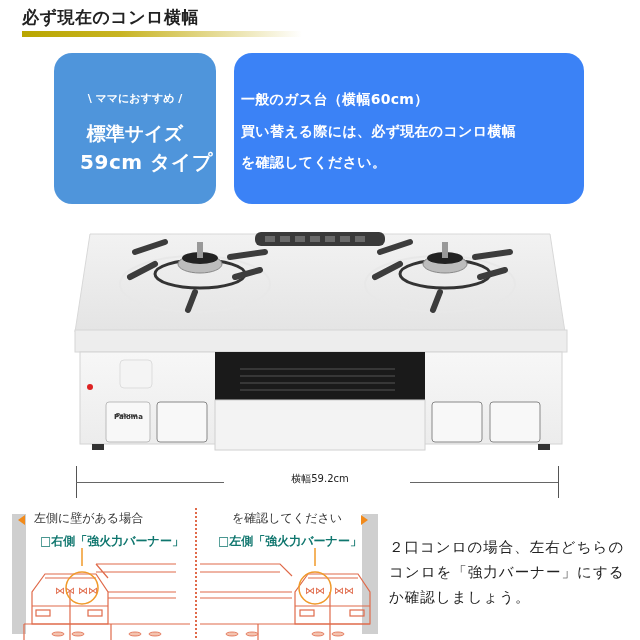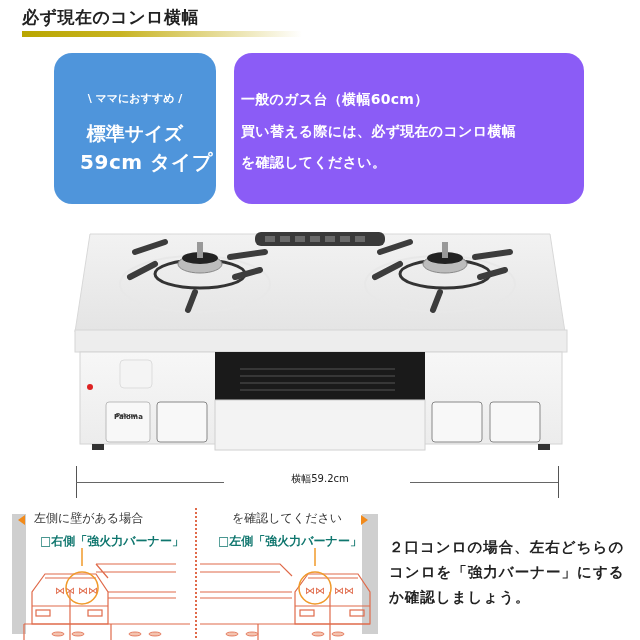--- a/index.html
+++ b/index.html
@@ -13,36 +13,36 @@
                  background:linear-gradient(90deg,#b9a600 0%,#c8b422 35%,#e6dc98 70%,rgba(255,255,255,0) 100%); }
 
   
   .blue-box { left:54px; top:53px; width:162px; height:151px; background:#4f95db; border-radius:18px;
               color:#fff; text-align:center; }
   .blue-box .l1 { position:absolute; left:0; right:0; top:38px; font-size:11px; font-weight:bold; }
   .blue-box .l2 { position:absolute; left:0; right:0; top:68px; font-size:19px; font-weight:bold; }
   .blue-box .l3 { position:absolute; left:0; right:0; top:96px; font-size:20px; font-weight:bold; letter-spacing:0.5px;padding-left:23px; }
 
   
-  .yellow-box { left:234px; top:53px; width:350px; height:151px; background:#8b5cf6; border-radius:18px;
+  .yellow-box { left:234px; top:53px; width:350px; height:151px; background:#3b82f6; border-radius:18px;
                 color:#fff; }
   .yellow-box .line { position:absolute; left:7px; font-size:14px; font-weight:bold; white-space:nowrap; letter-spacing:0.3px; }
 
   
   .stove { left:60px; top:212px; width:520px; height:246px; }
 
   
   .dim-line { height:1px; background:#666; top:482px; }
   .dim-tick { width:1px; background:#555; top:466px; height:32px; }
   .dim-text { left:0; width:640px; top:472px; text-align:center; font-size:10px; color:#222; }
 
   
   .caption-small { font-size:12px; color:#333; white-space:nowrap; }
   .caption-bold { font-size:12px; font-weight:bold; color:#0f766e; white-space:nowrap; }
-  .note { left:389px; font-size:14.5px; color:#222; white-space:nowrap; letter-spacing:1px;font-weight:bold; }
+  .note { left:389px; font-size:14.5px; color:#222; white-space:nowrap; letter-spacing:1px; }
   .dotted-sep { left:195px; top:508px; width:0; height:130px; border-left:2px dotted #e06a4a; }
 </style>
 </head>
 <body>
 
 <div class="abs heading">必ず現在のコンロ横幅</div>
 <div class="abs heading-bar"></div>
 
 <div class="abs blue-box">
   <div class="l1">\ ママにおすすめ /</div>

